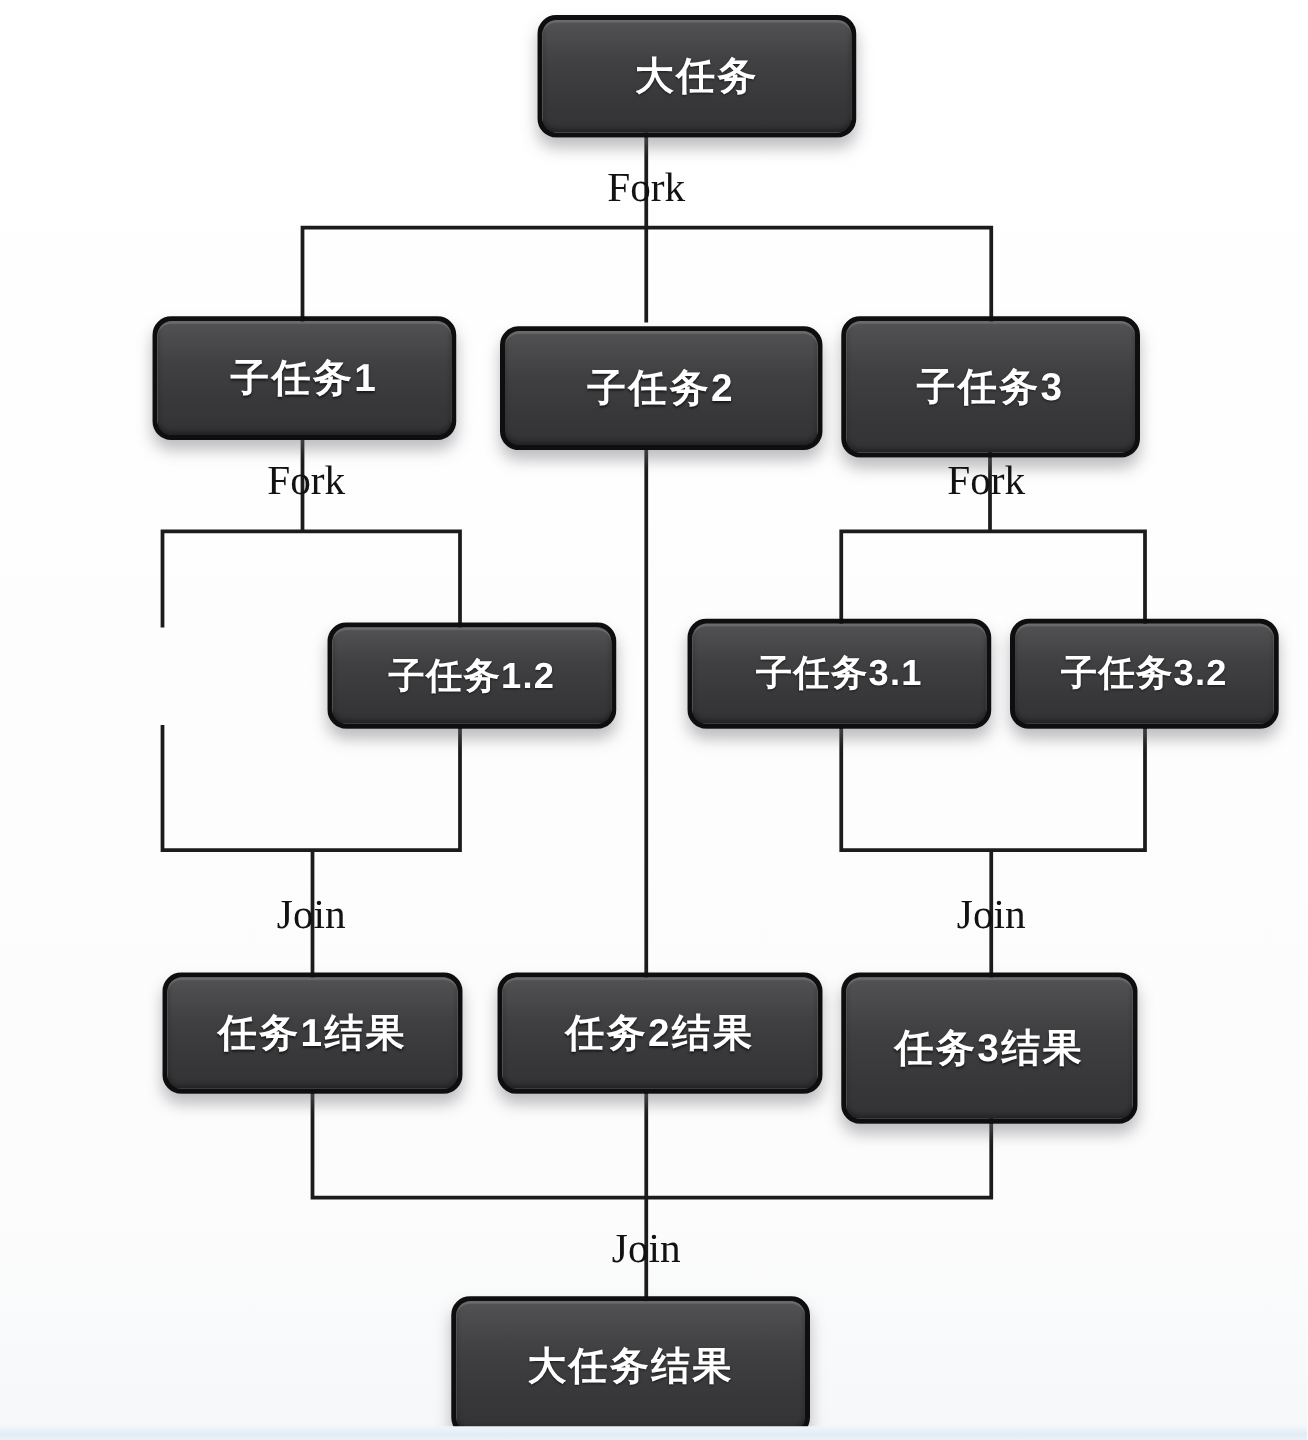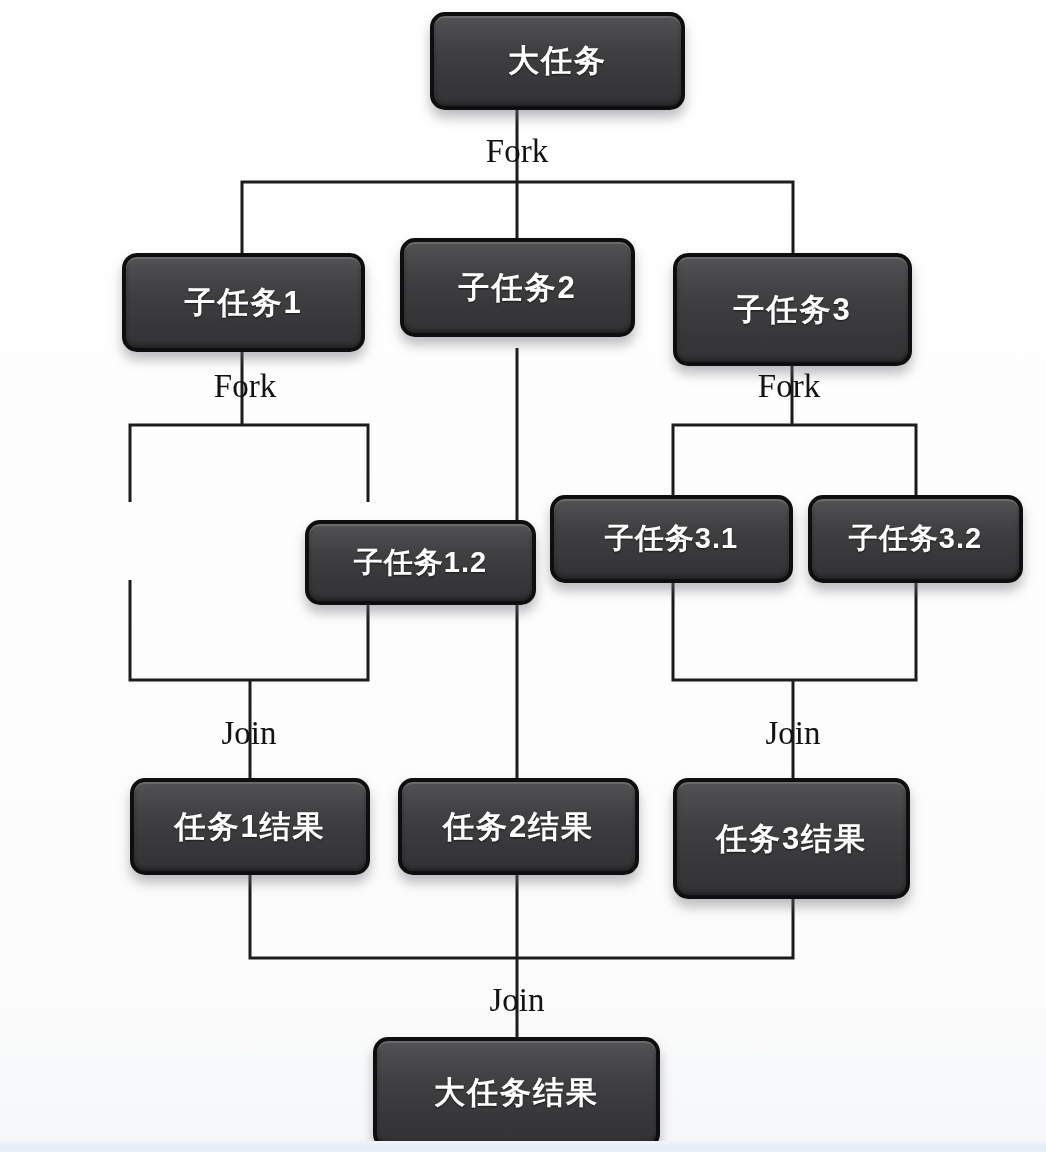--- a/index.html
+++ b/index.html
@@ -85,38 +85,38 @@
     <path d="M517 348 V782"></path>
 
     <path d="M250 872 V958 H793 V872"></path>
     <path d="M517 872 V1041"></path>
   </svg>
 
   <div class="node" style="left:390px; top:12px; width:255px; height:98px;margin-left:40px;">大任务</div>
 
   <div class="node" style="left:122px; top:253px; width:243px; height:99px;">子任务1</div>
 
-  <div class="node" style="left:400px; top:238px; width:235px; height:99px;">子任务2</div>
+  <div class="node" style="left:400px; top:261px; width:258px; height:99px;">子任务2</div>
 
   <div class="node" style="left:673px; top:253px; width:239px; height:113px;">子任务3</div>
 
 
-  <div class="node small" style="left:262px; top:520px; width:231px; height:85px;margin-left:43px;">子任务1.2</div>
+  <div class="node small" style="left:262px; top:498px; width:231px; height:85px;">子任务1.2</div>
 
   <div class="node small" style="left:550px; top:495px; width:243px; height:88px;">子任务3.1</div>
 
   <div class="node small" style="left:808px; top:495px; width:215px; height:88px;">子任务3.2</div>
 
   <div class="node" style="left:130px; top:778px; width:240px; height:97px;">任务1结果</div>
 
-  <div class="node" style="left:398px; top:778px; width:241px; height:97px;">任务2结果</div>
+  <div class="node" style="left:398px; top:778px; width:260px; height:97px;">任务2结果</div>
 
   <div class="node" style="left:673px; top:778px; width:237px; height:121px;">任务3结果</div>
 
-  <div class="node" style="left:373px; top:1037px; width:287px; height:112px;">大任务结果</div>
+  <div class="node" style="left:361px; top:1037px; width:287px; height:112px;">大任务结果</div>
 
   <div class="edge-label" style="left:517px; top:151px;">Fork</div>
 
   <div class="edge-label" style="left:245px; top:386px;">Fork</div>
 
   <div class="edge-label" style="left:789px; top:386px;">Fork</div>
 
   <div class="edge-label" style="left:249px; top:733px;">Join</div>
 
   <div class="edge-label" style="left:793px; top:733px;">Join</div>

